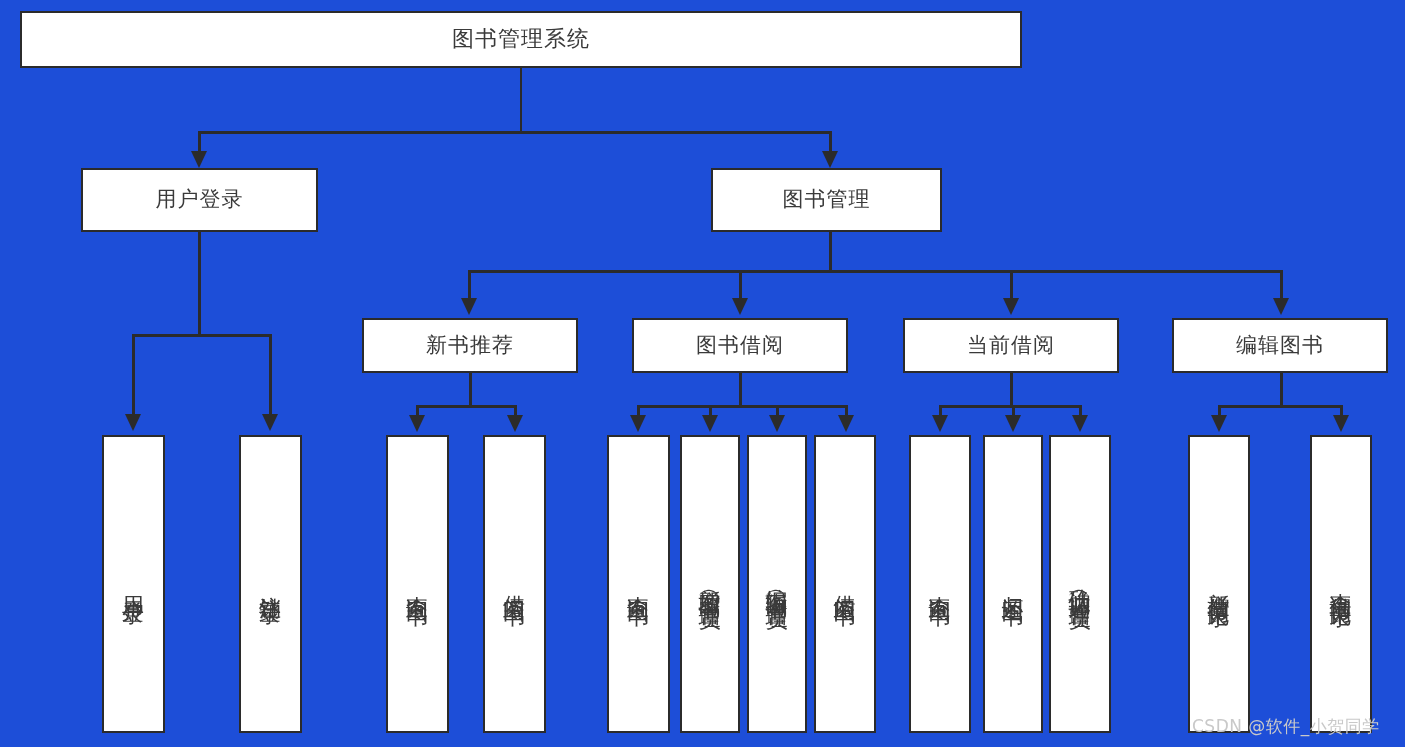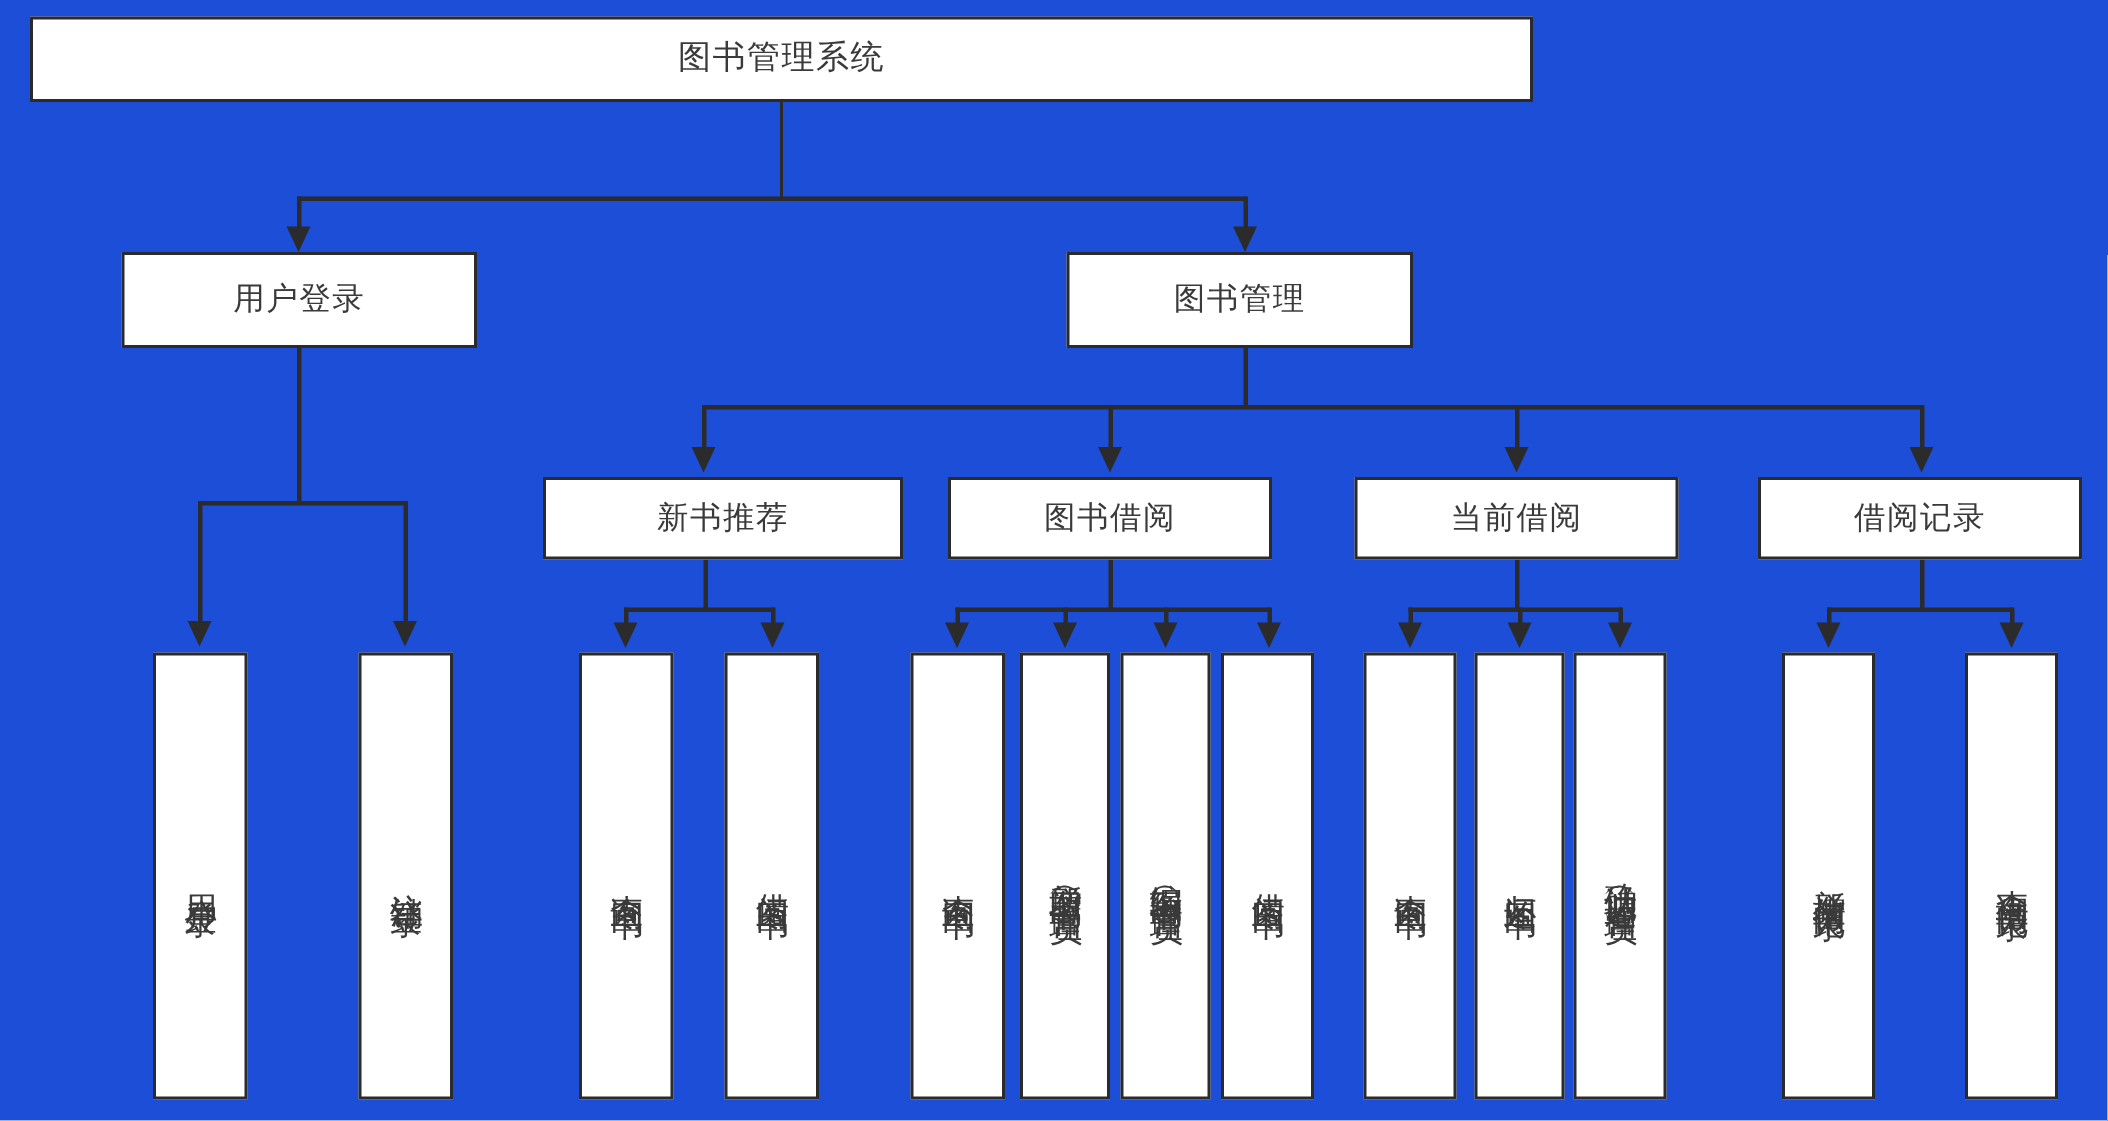--- a/index.html
+++ b/index.html
@@ -118,24 +118,24 @@
   <div class="hline" style="left: 468px; top: 270px; width: 812px; background: rgb(43, 43, 43);"></div>
   <div class="vline" style="left: 468px; top: 270px; height: 30px; background: rgb(43, 43, 43);"></div>
   <div class="arrow" style="left: 461px; top: 298px; border-top-color: rgb(43, 43, 43);"></div>
   <div class="vline" style="left: 739px; top: 270px; height: 30px; background: rgb(43, 43, 43);"></div>
   <div class="arrow" style="left: 732px; top: 298px; border-top-color: rgb(43, 43, 43);"></div>
   <div class="vline" style="left: 1010px; top: 270px; height: 30px; background: rgb(43, 43, 43);"></div>
   <div class="arrow" style="left: 1003px; top: 298px; border-top-color: rgb(43, 43, 43);"></div>
   <div class="vline" style="left: 1280px; top: 270px; height: 30px; background: rgb(43, 43, 43);"></div>
   <div class="arrow" style="left: 1273px; top: 298px; border-top-color: rgb(43, 43, 43);"></div>
 
-  <div class="box h" style="left: 362px; top: 318px; width: 240px; height: 55px; border-color: rgb(43, 43, 43); color: rgb(58, 58, 58);">新书推荐</div>
+  <div class="box h" style="left: 362px; top: 318px; width: 216px; height: 55px; border-color: rgb(43, 43, 43); color: rgb(58, 58, 58);">新书推荐</div>
   <div class="box h" style="left: 632px; top: 318px; width: 216px; height: 55px; border-color: rgb(43, 43, 43); color: rgb(58, 58, 58);">图书借阅</div>
   <div class="box h" style="left: 903px; top: 318px; width: 216px; height: 55px; border-color: rgb(43, 43, 43); color: rgb(58, 58, 58);">当前借阅</div>
-  <div class="box h" style="left: 1172px; top: 318px; width: 216px; height: 55px; border-color: rgb(43, 43, 43); color: rgb(58, 58, 58);">借阅记录</div>
+  <div class="box h" style="left: 1172px; top: 318px; width: 216px; height: 55px; border-color: rgb(43, 43, 43); color: rgb(58, 58, 58);">编辑图书</div>
 
   <div class="vline" style="left: 469px; top: 373px; height: 34px; background: rgb(43, 43, 43);"></div>
   <div class="hline" style="left: 416px; top: 405px; width: 100px; background: rgb(43, 43, 43);"></div>
   <div class="vline" style="left: 416px; top: 405px; height: 12px; background: rgb(43, 43, 43);"></div>
   <div class="arrow" style="left: 409px; top: 415px; border-top-color: rgb(43, 43, 43);"></div>
   <div class="vline" style="left: 514px; top: 405px; height: 12px; background: rgb(43, 43, 43);"></div>
   <div class="arrow" style="left: 507px; top: 415px; border-top-color: rgb(43, 43, 43);"></div>
 
   <div class="vline" style="left: 739px; top: 373px; height: 34px; background: rgb(43, 43, 43);"></div>
   <div class="hline" style="left: 637px; top: 405px; width: 210px; background: rgb(43, 43, 43);"></div>
@@ -197,14 +197,15 @@
   <div class="box v" style="left: 1049px; top: 435px; width: 62px; height: 298px; border-color: rgb(43, 43, 43); color: rgb(58, 58, 58);">
     <span class="vtext">确认归还（管理员）</span>
   </div>
   <div class="box v" style="left: 1188px; top: 435px; width: 62px; height: 298px; border-color: rgb(43, 43, 43); color: rgb(58, 58, 58);">
     <span class="vtext">新增借阅记录</span>
   </div>
   <div class="box v" style="left: 1310px; top: 435px; width: 62px; height: 298px; border-color: rgb(43, 43, 43); color: rgb(58, 58, 58);">
     <span class="vtext">查询借阅记录</span>
   </div>
 
+  <div id="watermark" style="left: 1192px; top: 715px; color: rgb(201, 201, 201);">CSDN @软件_小贺同学</div>
 
 </div>
 
 </body></html>

